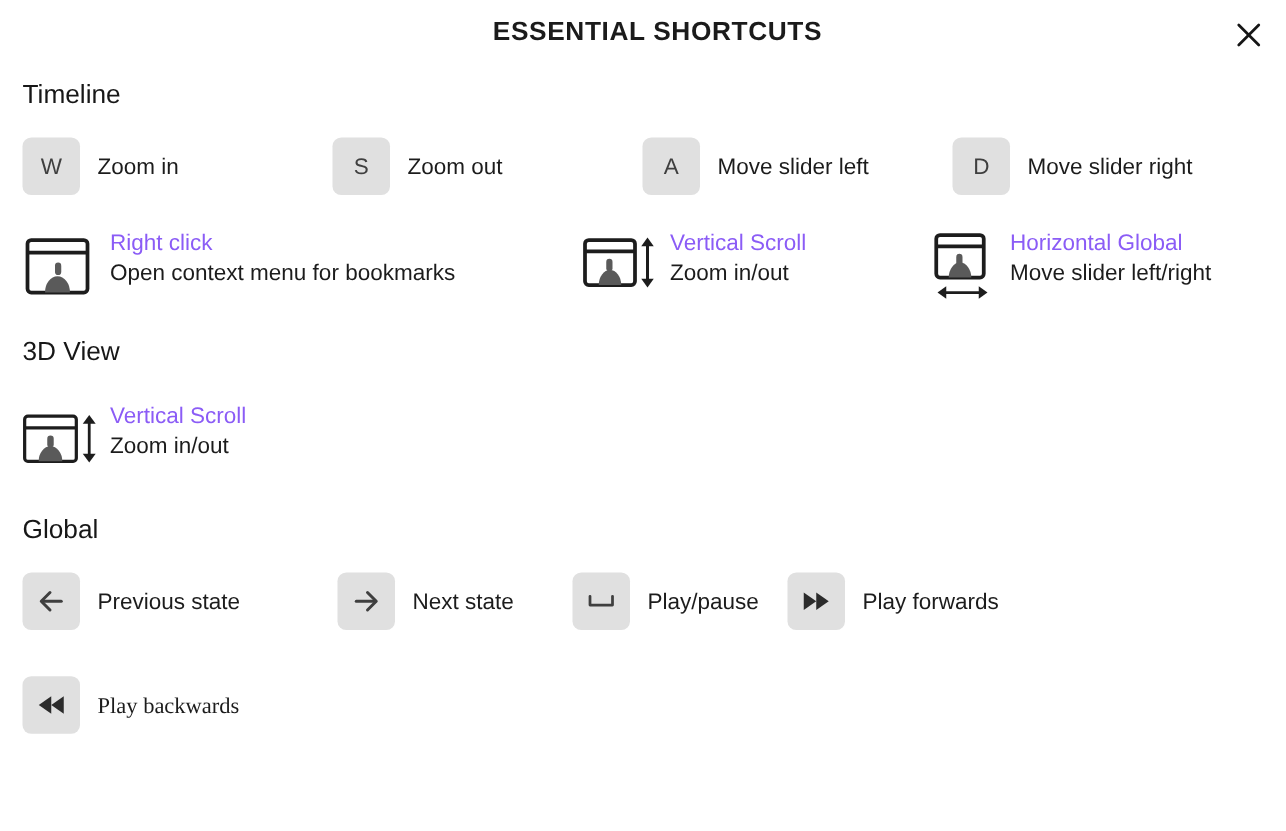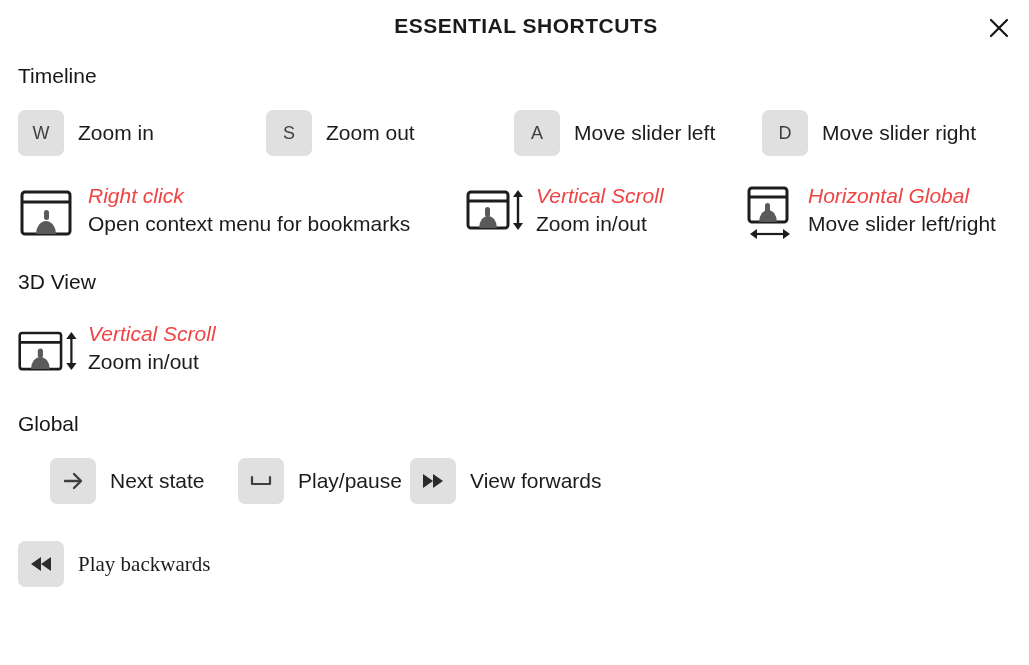--- a/index.html
+++ b/index.html
@@ -79,30 +79,29 @@
     align-items: center;
     justify-content: center;
     font-size: 18px;
     color: #3f3f3f;
     flex: none;
     box-sizing: border-box;
   }
   .keycap.glyph svg { display: block; }
 
   .entry-label {
-    font-size: 21px;
+    font-size: 18px;
     color: #1c1c1c;
     margin-left: 14px;
     line-height: 1.35;
     white-space: nowrap;
   }
   .entry-label .emph {
-    font-style: italic;
     display: block;
-    color: #ef4444;
+    color: #8b5cf6;
   }
   .mouse-wrap {
     width: 62px;
     display: flex;
     align-items: center;
     justify-content: flex-start;
     flex: none;
   }
   .mouse-wrap svg { display: block; }
   .mouse-label {
@@ -220,20 +219,29 @@
         <span>Zoom in/out</span>
       </div>
     </div>
   </div>
 </div>
 
 <div class="section">
   <h2 class="section-title" style="margin-top:30px;">Global</h2>
 
   <div class="row" style="margin-top:22px;">
+    <div class="entry" style="width:220px;">
+      <div class="keycap glyph">
+        <svg width="24" height="24" viewBox="0 0 24 24" aria-hidden="true">
+          <line x1="20" y1="12" x2="5" y2="12" stroke="#3f3f3f" stroke-width="2.4" stroke-linecap="round"></line>
+          <path d="M11 5 L4 12 L11 19" fill="none" stroke="#3f3f3f" stroke-width="2.4" stroke-linecap="round" stroke-linejoin="round"></path>
+        </svg>
+      </div>
+      <div class="entry-label">Previous state</div>
+    </div>
 
     <div class="entry" style="width:188px;padding-left:32px;">
       <div class="keycap glyph">
         <svg width="24" height="24" viewBox="0 0 24 24" aria-hidden="true">
           <line x1="4" y1="12" x2="19" y2="12" stroke="#3f3f3f" stroke-width="2.4" stroke-linecap="round"></line>
           <path d="M13 5 L20 12 L13 19" fill="none" stroke="#3f3f3f" stroke-width="2.4" stroke-linecap="round" stroke-linejoin="round"></path>
         </svg>
       </div>
       <div class="entry-label">Next state</div>
     </div>
@@ -247,21 +255,21 @@
       <div class="entry-label">Play/pause</div>
     </div>
 
     <div class="entry">
       <div class="keycap glyph">
         <svg width="26" height="20" viewBox="0 0 26 20" aria-hidden="true">
           <path d="M3 3 L13 10 L3 17 Z" fill="#2b2b2b"></path>
           <path d="M13 3 L23 10 L13 17 Z" fill="#2b2b2b"></path>
         </svg>
       </div>
-      <div class="entry-label">View forwards</div>
+      <div class="entry-label">Play forwards</div>
     </div>
   </div>
 
   <div class="row" style="margin-top:37px;font-family:Liberation Serif, serif;">
     <div class="entry">
       <div class="keycap glyph">
         <svg width="26" height="20" viewBox="0 0 26 20" aria-hidden="true">
           <path d="M23 3 L13 10 L23 17 Z" fill="#2b2b2b"></path>
           <path d="M13 3 L3 10 L13 17 Z" fill="#2b2b2b"></path>
         </svg>

